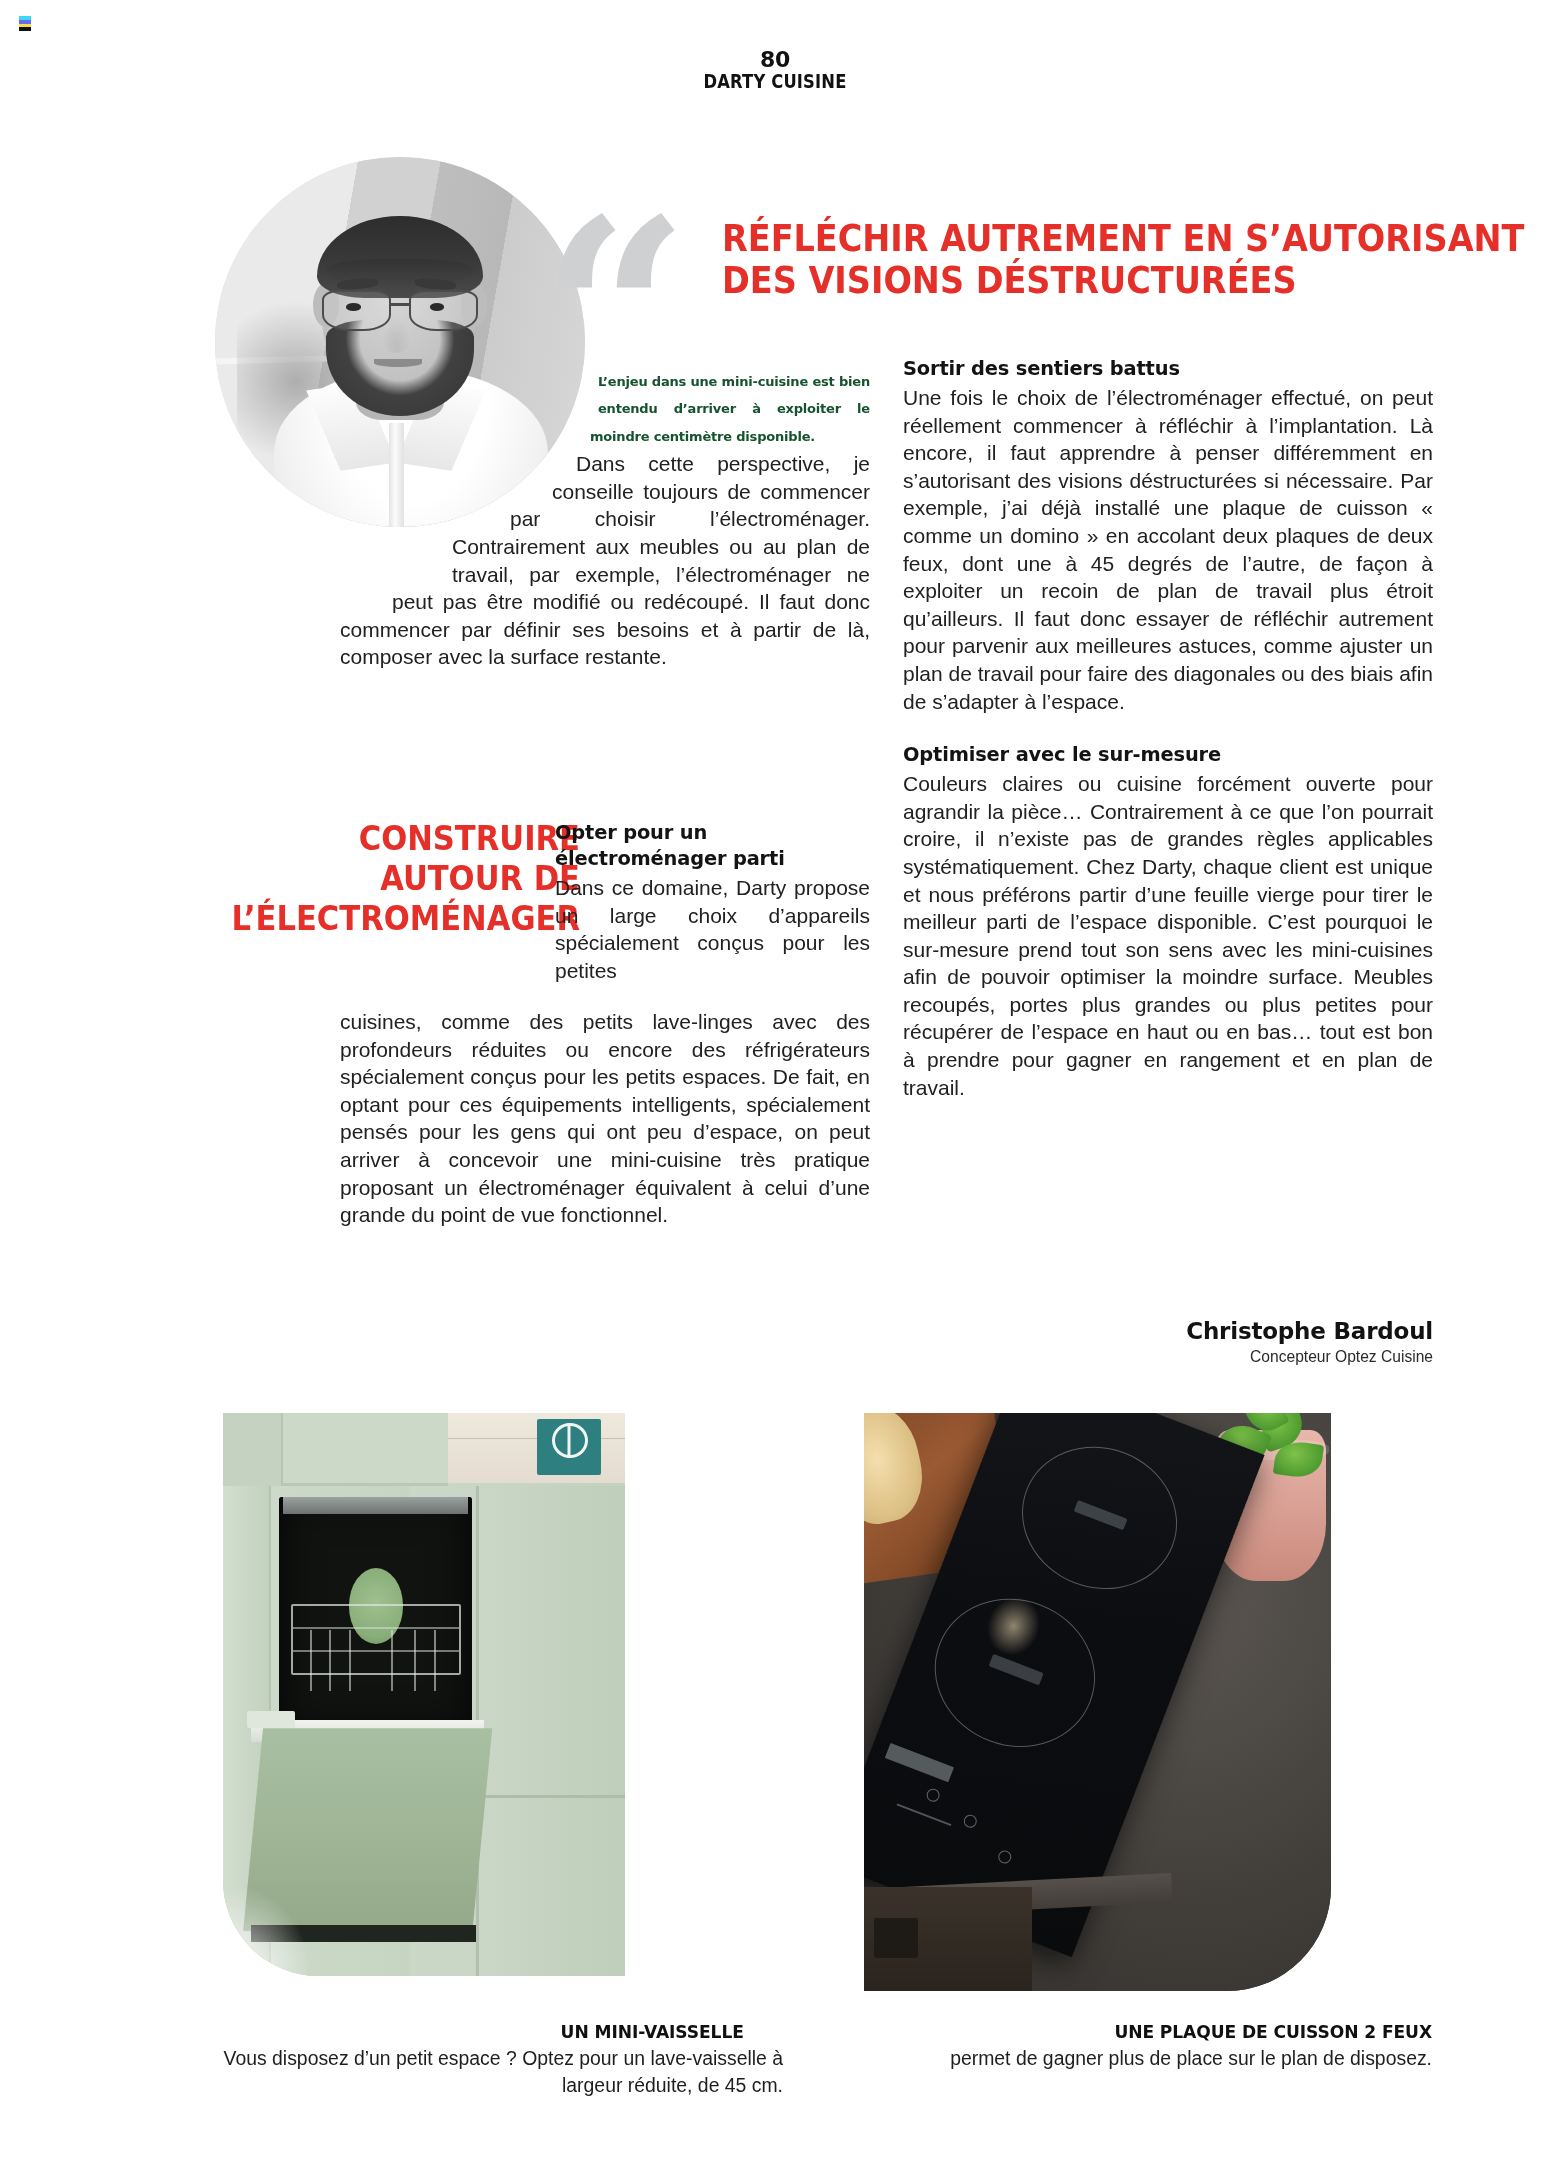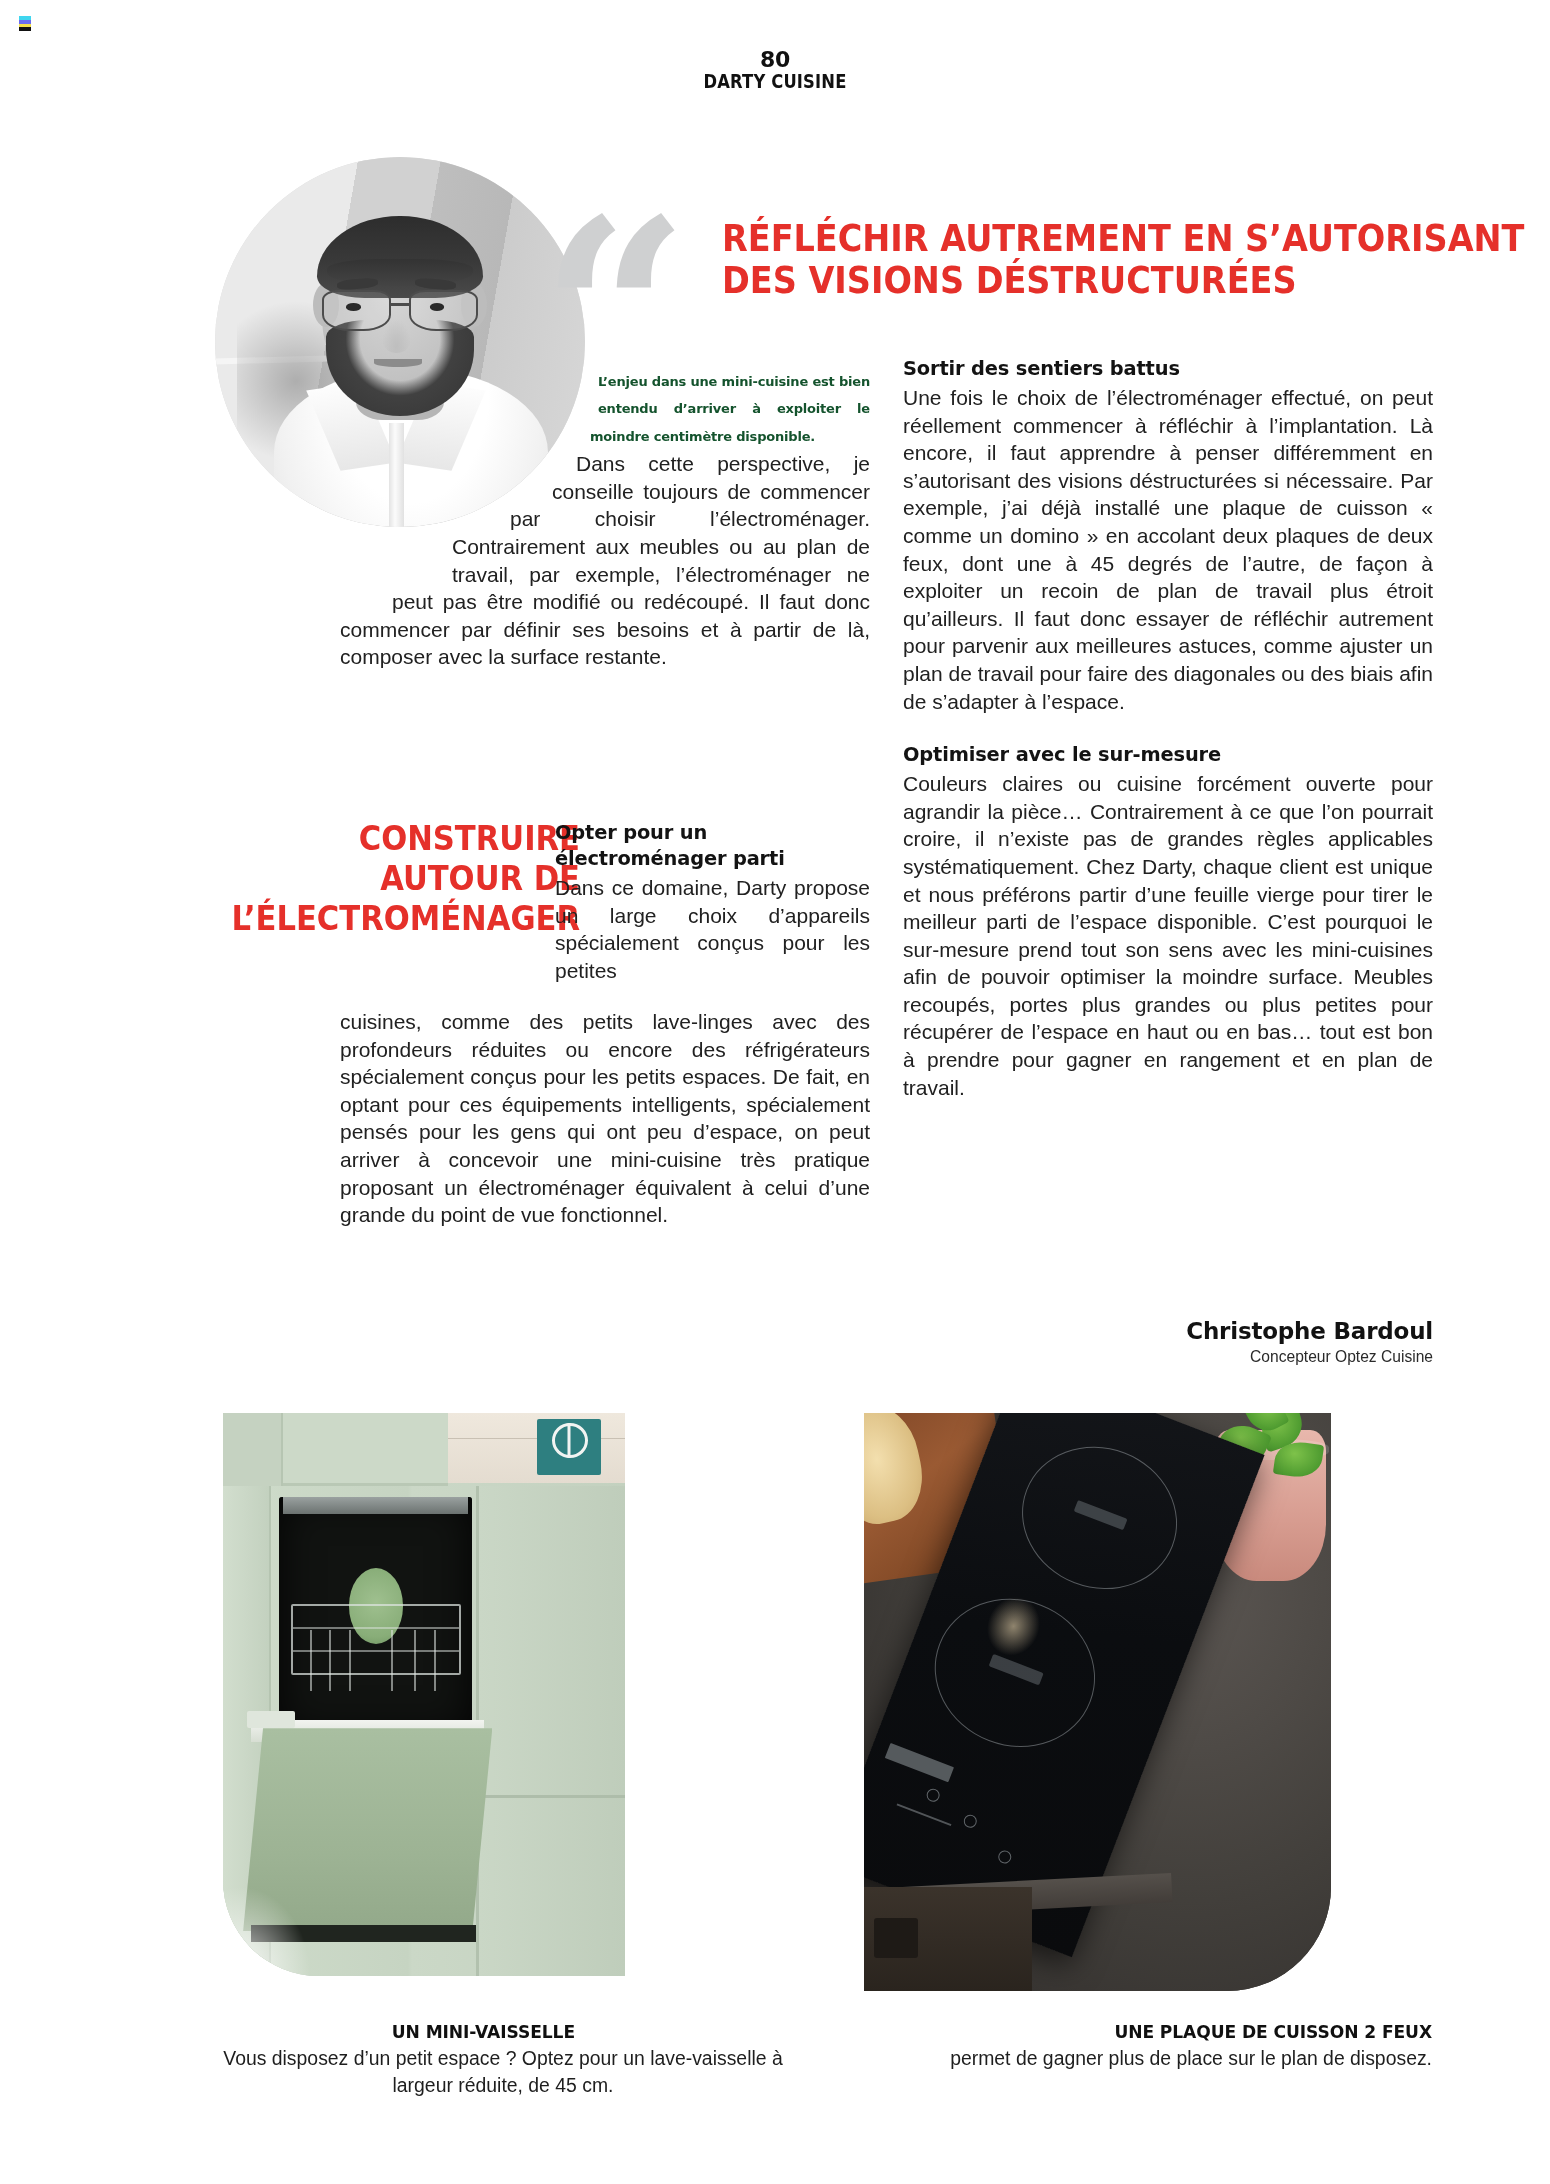--- a/index.html
+++ b/index.html
@@ -563,21 +563,21 @@
   .caption .ttl {
     font-family: "DejaVu Sans", sans-serif;
     font-weight: bold;
     font-size: 18.4px;
     letter-spacing: -0.1px;
     color: #101010;
     transform: scaleX(0.93);
     transform-origin: left top;
     display: block;
   }
-  #caption-left { left: 223px; top: 2018px; width: 560px; text-align: center; }
+  #caption-left { left: 223px; top: 2018px; width: 560px; text-align: right; }
   #caption-right { right: 118px; top: 2018px; width: 560px; text-align: right; }
   #caption-right .ttl { transform-origin: right top; }
 </style>
 </head>
 <body>
 
 <div id="reg-mark">
   <i class="c"></i>
     <i class="m"></i>
     <i class="y"></i>

